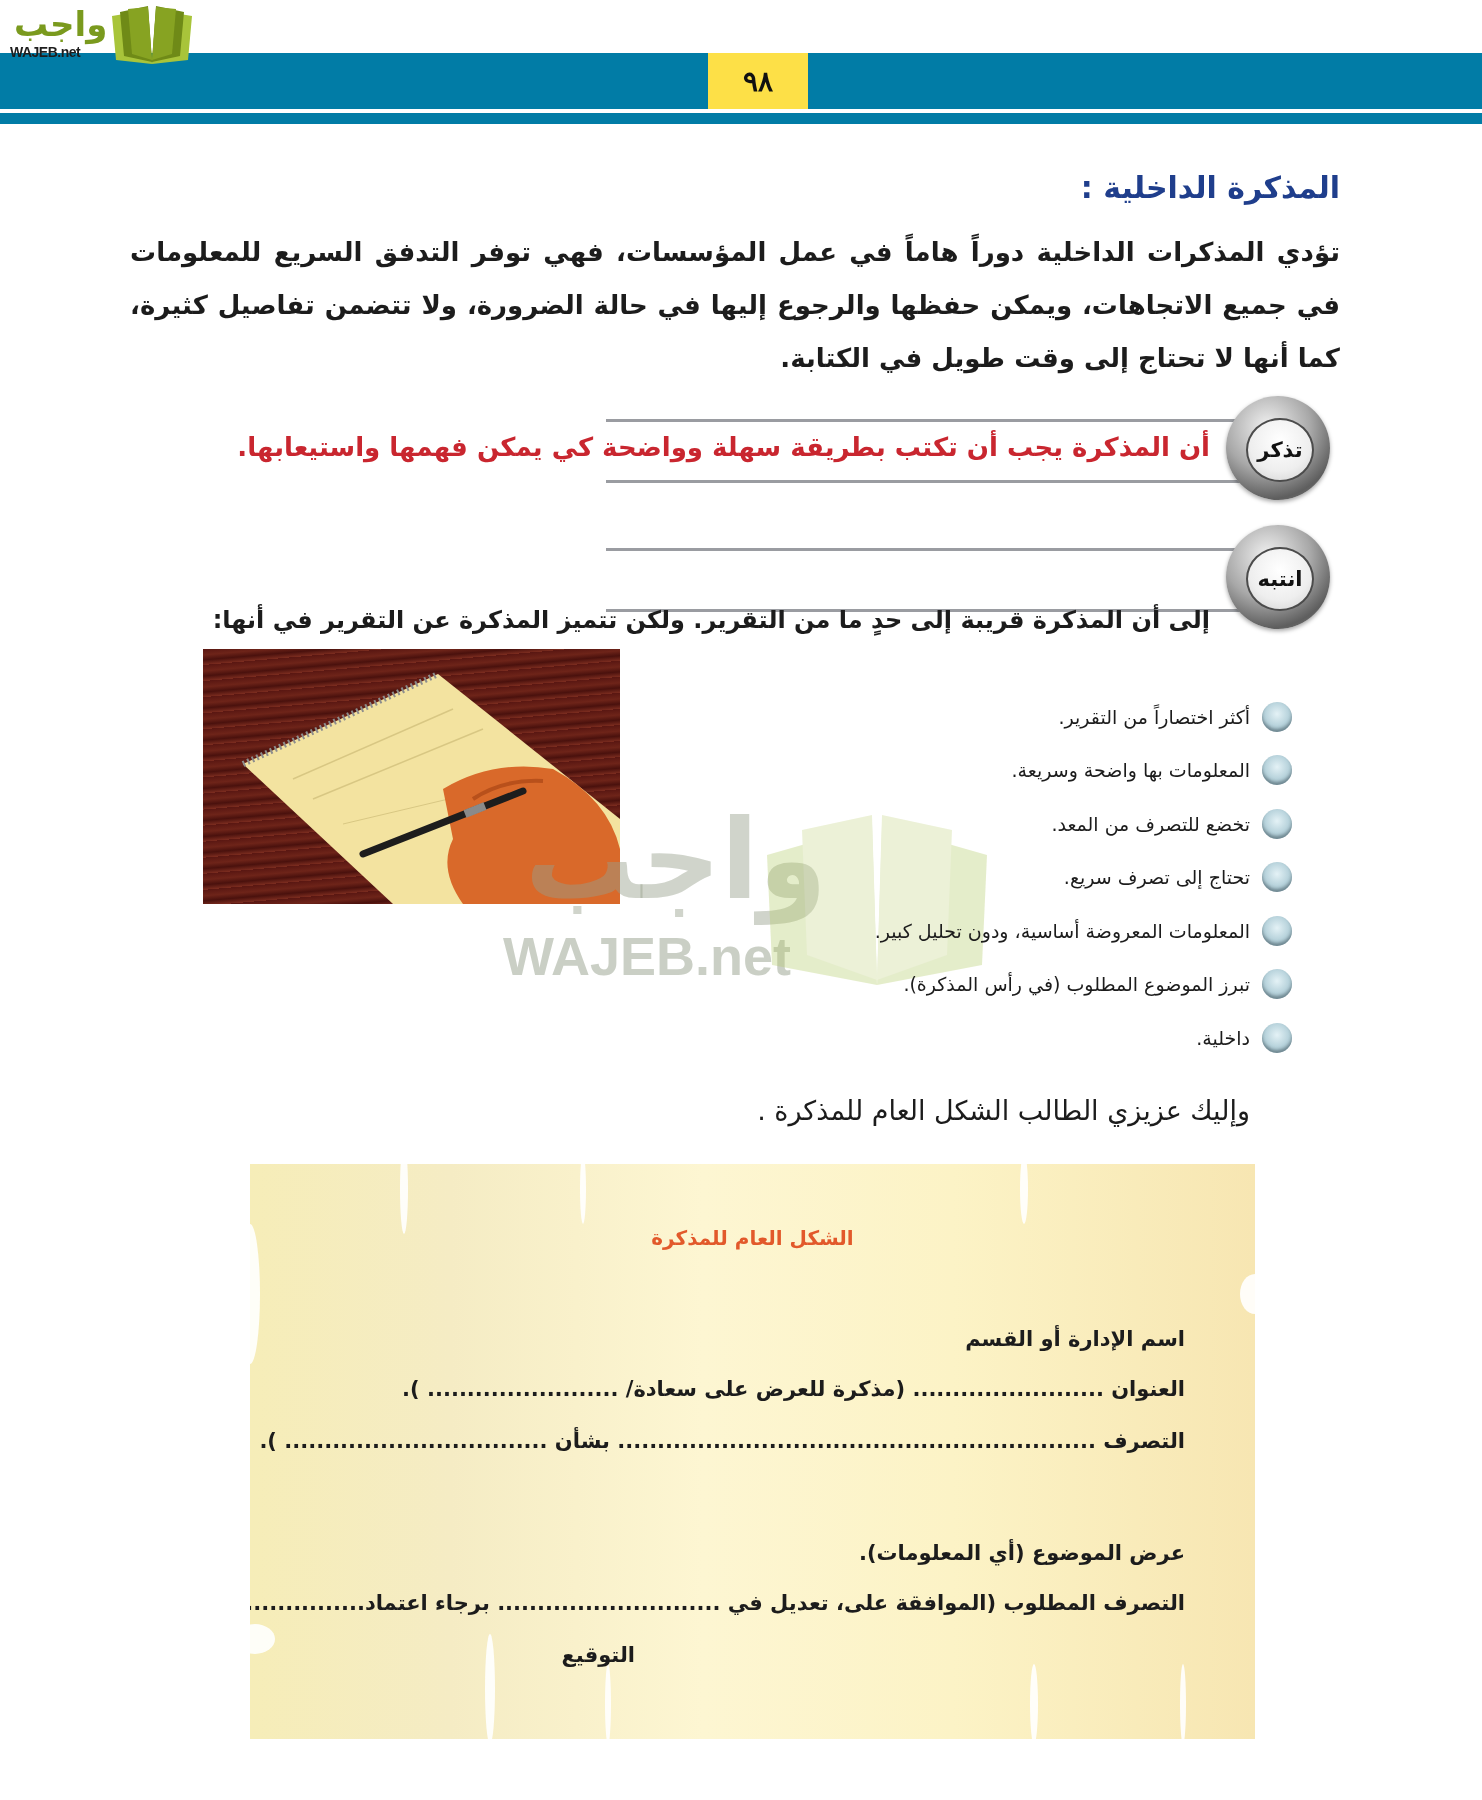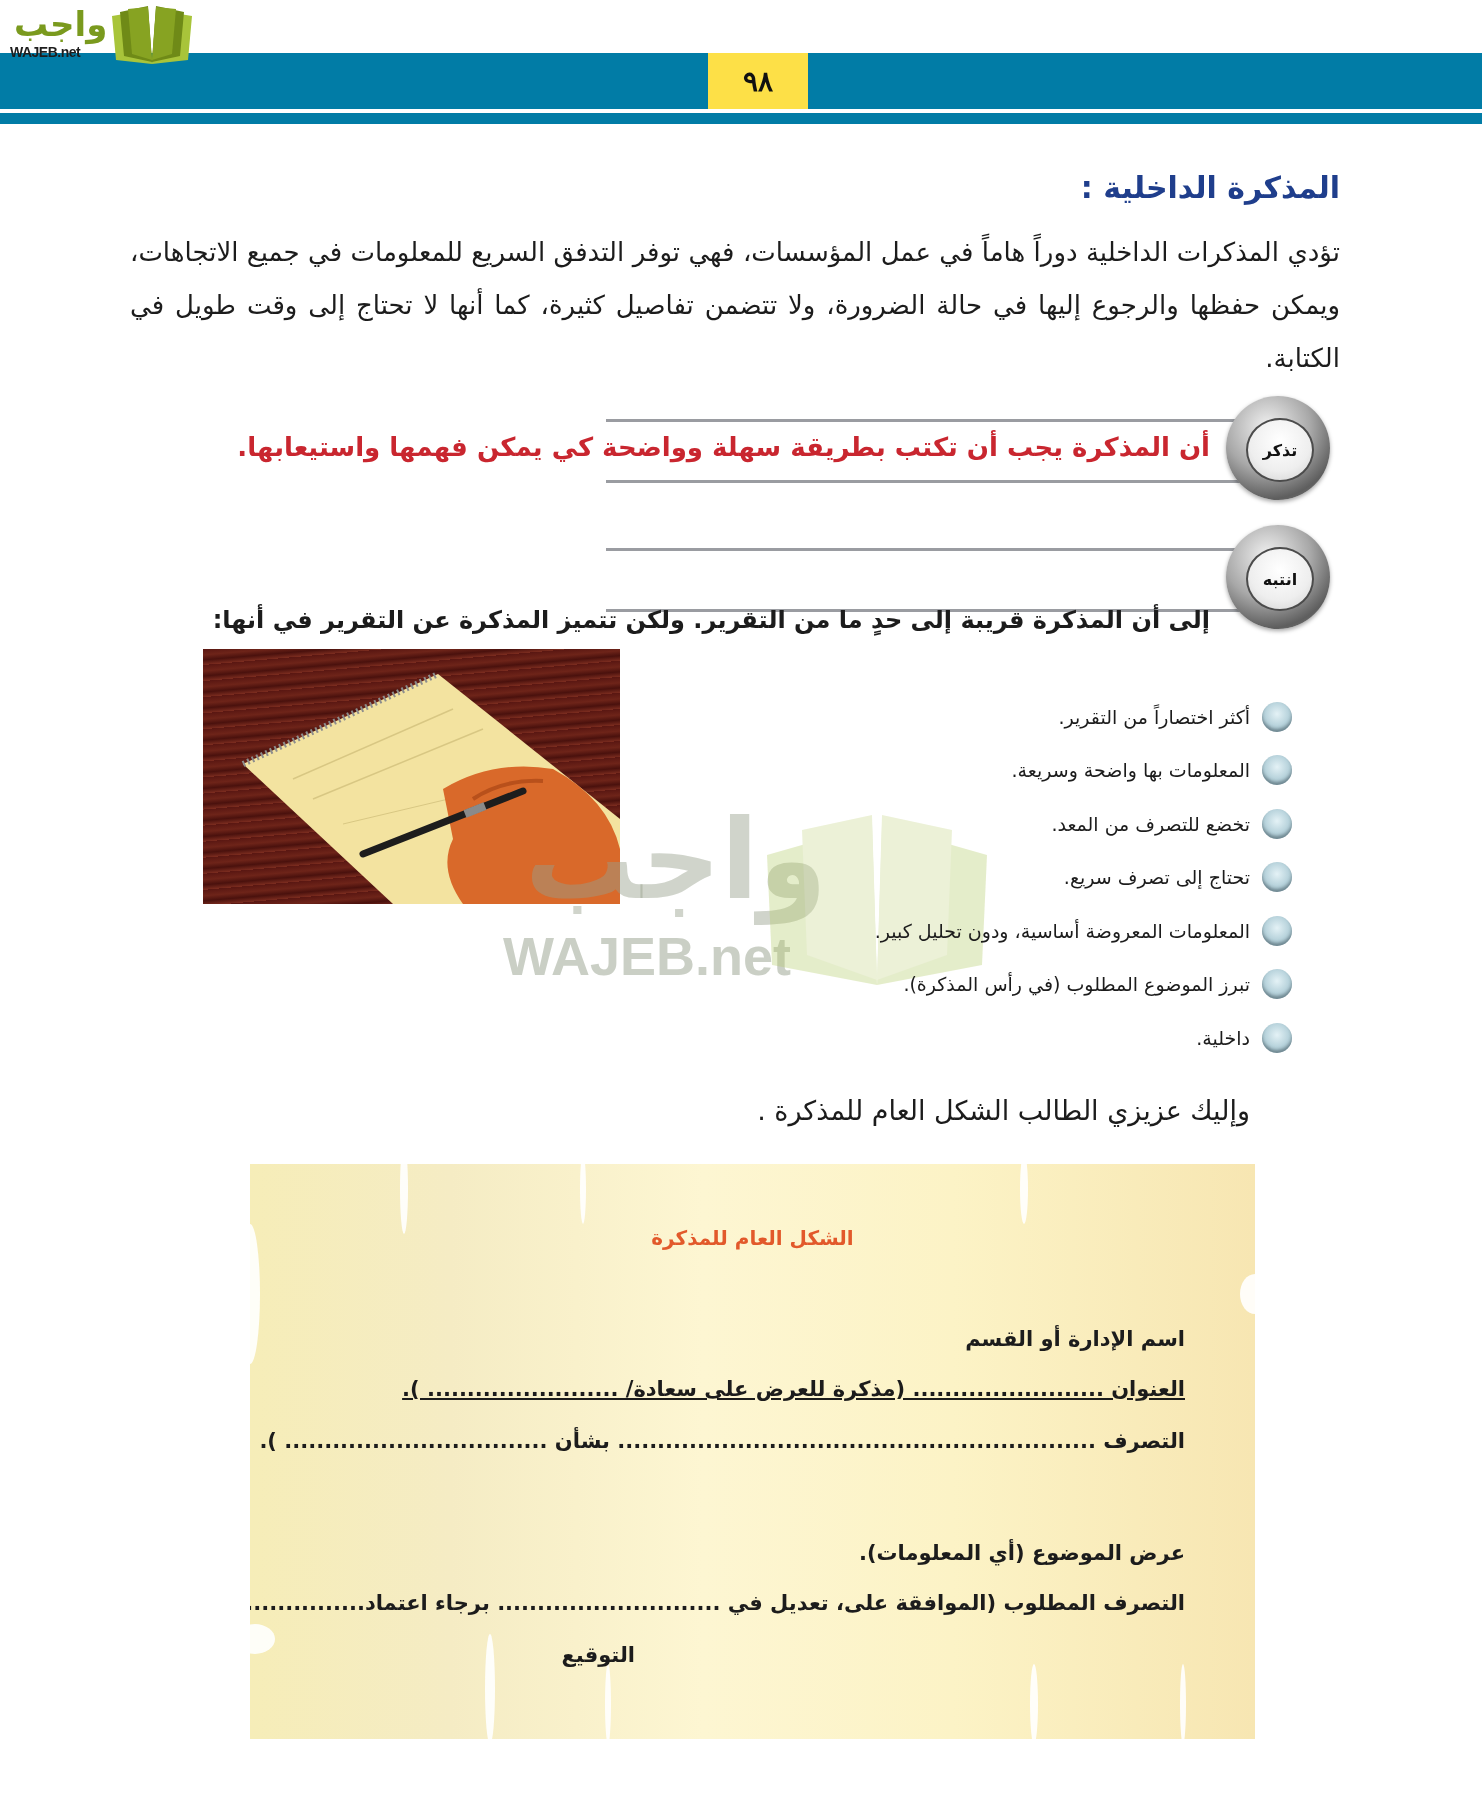--- a/index.html
+++ b/index.html
@@ -17,38 +17,38 @@
     display: flex; align-items: center; justify-content: center;
     font-family: "DejaVu Serif", serif; font-weight: bold; font-size: 28px; color: #111;
   }
   .logo { left: 8px; top: 4px; width: 180px; height: 62px; }
   .logo-ar { position: absolute; left: 6px; top: 0px; font-size: 34px; font-weight: bold; color: #7a9a1e; font-family: "DejaVu Sans", sans-serif; line-height: 40px; }
   .logo-en { position: absolute; left: 2px; top: 40px; font-size: 14px; font-weight: bold; color: #1d1d1d; font-family: "Liberation Sans", sans-serif; letter-spacing: -0.5px; }
   .logo-book { position: absolute; left: 100px; top: 2px; width: 88px; height: 60px; }
 
   .rtl { direction: rtl; text-align: center; }
   .heading { right: 142px; top: 170px; font-size: 30px; font-weight: bold; color: #1f3e8c; }
-  .para { right: 142px; top: 226px; width: 1210px; font-size: 26px; font-weight: normal; line-height: 53px; color: #1c1c1c; text-align: justify; text-align-last: right; }
+  .para { right: 142px; top: 226px; width: 1210px; font-size: 26px; font-weight: bold; line-height: 53px; color: #1c1c1c; text-align: justify; text-align-last: right; }
 
   .callout-lines { border-top: 3px solid #9a9ca1; border-bottom: 3px solid #9a9ca1; height: 58px; }
   .callout1-lines { left: 606px; top: 419px; width: 640px; }
   .callout2-lines { left: 606px; top: 548px; width: 640px; }
   .callout-text { font-size: 26px; font-weight: bold; white-space: nowrap; }
   .callout1-text { right: 272px; top: 432px; color: #c9262f; }
   .callout2-text { right: 272px; top: 562px; color: #1c1c1c; font-size: 24px; margin-top: 44px; }
   .badge {
     width: 104px; height: 104px; border-radius: 50%;
     background: radial-gradient(circle at 40% 30%, #f2f2f2 0%, #a8a8a8 45%, #5e5e5e 75%, #8a8a8a 100%);
     box-shadow: 0 2px 4px rgba(0,0,0,0.35);
   }
   .badge-inner {
     position: absolute; left: 20px; top: 22px; width: 64px; height: 60px; border-radius: 50%;
     background: radial-gradient(circle at 50% 35%, #ffffff 0%, #eeeeee 60%, #cfcfcf 100%);
     border: 2px solid #4b4b4b; display: flex; align-items: center; justify-content: center;
-    font-size: 16px; font-weight: bold; color: #111;
+    font-size: 21px; font-weight: bold; color: #111;
   }
   .badge1 { left: 1226px; top: 396px; }
   .badge2 { left: 1226px; top: 525px; }
 
   .photo {
     left: 203px; top: 649px; width: 417px; height: 255px; overflow: hidden;
     background: repeating-linear-gradient(175deg, #5a1712 0px, #6e2419 6px, #4a110d 11px, #7b2c1f 16px);
   }
   .wm-text-ar { left: 525px; top: 800px; font-size: 110px; font-weight: bold; color: rgba(150,160,140,0.45); line-height: 120px; }
   .wm-text-en { left: 503px; top: 925px; font-size: 54px; font-weight: bold; color: rgba(150,160,140,0.5); font-family: "Liberation Sans", sans-serif; }
@@ -171,18 +171,18 @@
   <div class="crack" style="left:770px;top:-10px;width:8px;height:70px;"></div>
   <div class="crack" style="left:990px;top:110px;width:30px;height:40px;"></div>
   <div class="crack" style="left:-15px;top:460px;width:40px;height:30px;"></div>
   <div class="crack" style="left:235px;top:470px;width:10px;height:110px;"></div>
   <div class="crack" style="left:355px;top:500px;width:6px;height:80px;"></div>
   <div class="crack" style="left:780px;top:500px;width:8px;height:80px;"></div>
   <div class="crack" style="left:930px;top:500px;width:6px;height:80px;"></div>
 
   <div class="abs memo-title">الشكل العام للمذكرة</div>
   <div class="memo-line rtl" style="top:163px;">اسم الإدارة أو القسم</div>
-  <div class="memo-line rtl" style="top:213px;text-decoration:underline;">العنوان ........................ (مذكرة للعرض على سعادة/ ........................ ).</div>
+  <div class="memo-line rtl" style="top:213px;">العنوان ........................ (مذكرة للعرض على سعادة/ ........................ ).</div>
   <div class="memo-line rtl" style="top:265px;">التصرف ............................................................ بشأن ................................. ).</div>
   <div class="memo-line rtl" style="top:377px;">عرض الموضوع (أي المعلومات).</div>
   <div class="memo-line rtl" style="top:427px;">التصرف المطلوب (الموافقة على، تعديل في ............................ برجاء اعتماد.......................... ).</div>
   <div class="memo-line rtl" style="top:479px; right:620px;">التوقيع</div>
 </div>
 
 </body></html>

